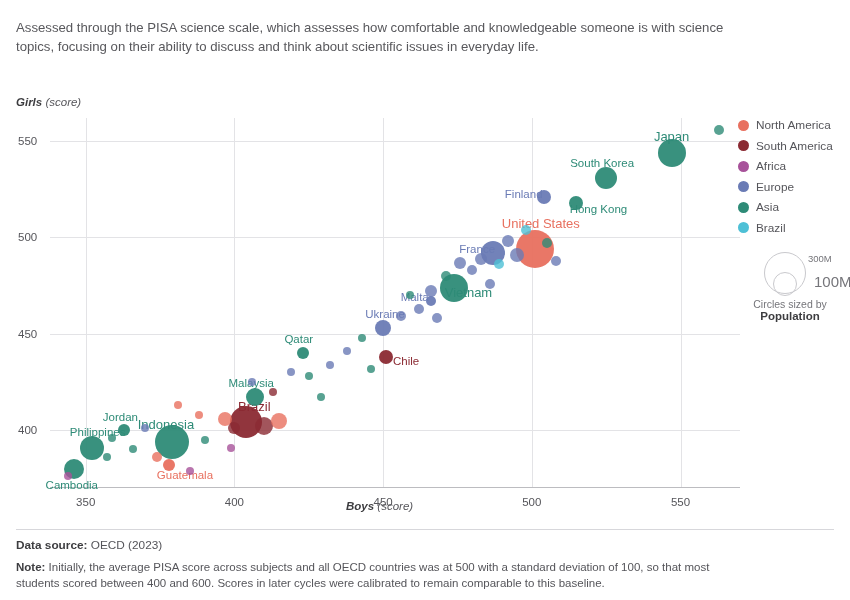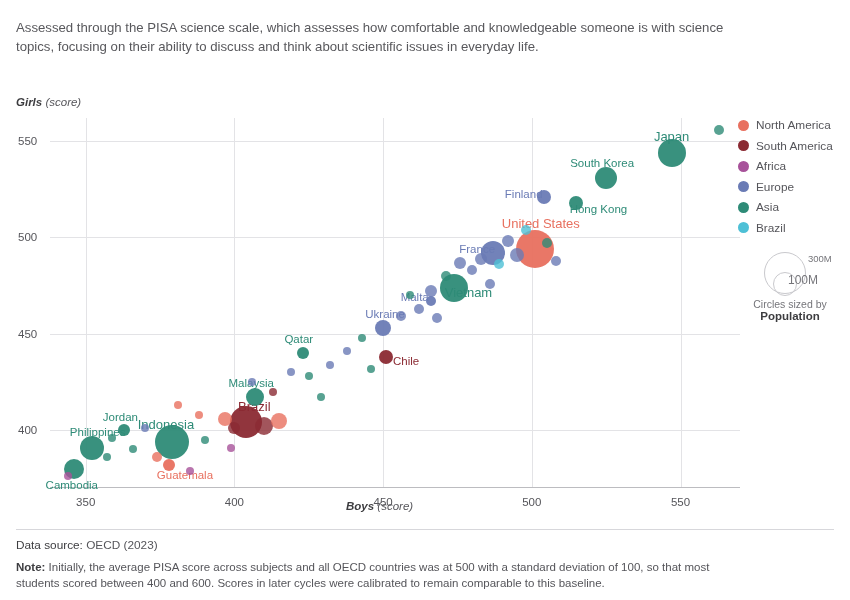--- a/index.html
+++ b/index.html
@@ -88,29 +88,29 @@
   .sizekey .circles{position:relative;height:46px;}
   .sizekey .c-outer{
     position:absolute;left:26px;top:2px;width:42px;height:42px;border-radius:50%;
     border:1px solid #c9c9cd;box-sizing:border-box;
   }
   .sizekey .c-inner{
     position:absolute;left:35px;top:22px;width:24px;height:24px;border-radius:50%;
     border:1px solid #c9c9cd;box-sizing:border-box;
   }
   .sizekey .lbl300{position:absolute;left:70px;top:3px;font-size:9.5px;color:#75757a;}
-  .sizekey .lbl100{position:absolute;left:50px;top:23px;font-size:12px;color:#75757a;}
+  .sizekey .lbl100{position:absolute;left:76px;top:23px;font-size:15px;color:#75757a;}
   .sizekey .cap1{font-size:10.5px;color:#75757a;margin-top:2px;}
   .sizekey .cap2{font-size:11.5px;color:#3d3d40;font-weight:700;}
 
   
   .footer{position:absolute;left:16px;right:16px;bottom:8px;}
   .rule{height:1px;background:#d7d7db;margin-bottom:8px;}
   .foot-row{display:flex;justify-content:space-between;font-size:11.8px;color:#55555a;}
-  .foot-row b{color:#3d3d40;font-weight:400;}
+  .foot-row b{color:#3d3d40;font-weight:700;}
   .note{font-size:11.5px;color:#55555a;line-height:1.45;margin-top:7px;max-width:700px;}
   .note b{color:#3d3d40;font-weight:700;margin-top:6px;}
 </style>
 </head>
 <body>
 
 <div class="page">
 
   <div class="header">
     <div class="subtitle">Assessed through the PISA science scale, which assesses how comfortable and knowledgeable someone is with science topics, focusing on their ability to discuss and think about scientific issues in everyday life.</div>

